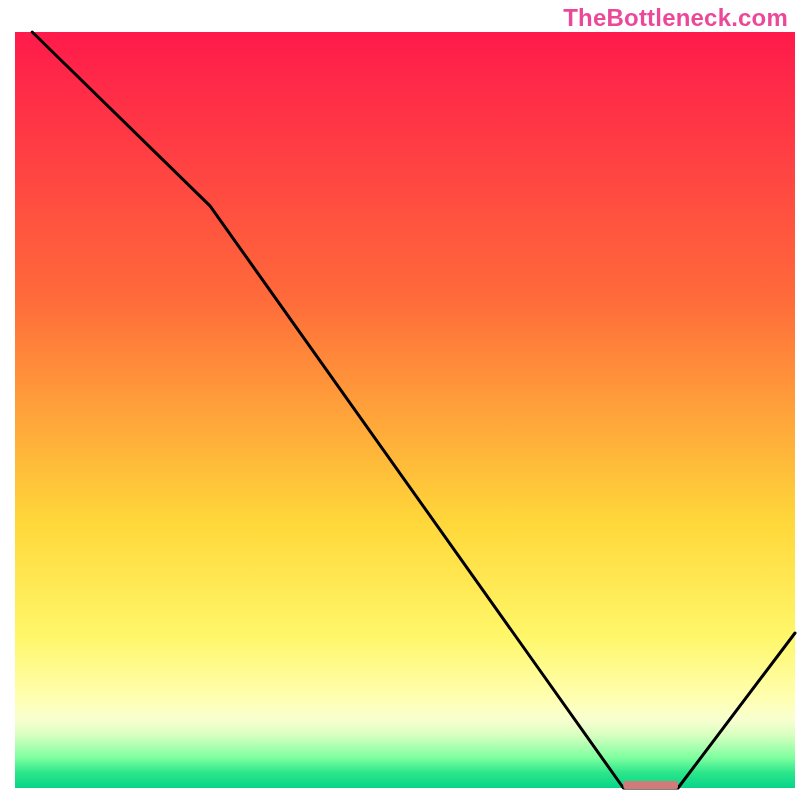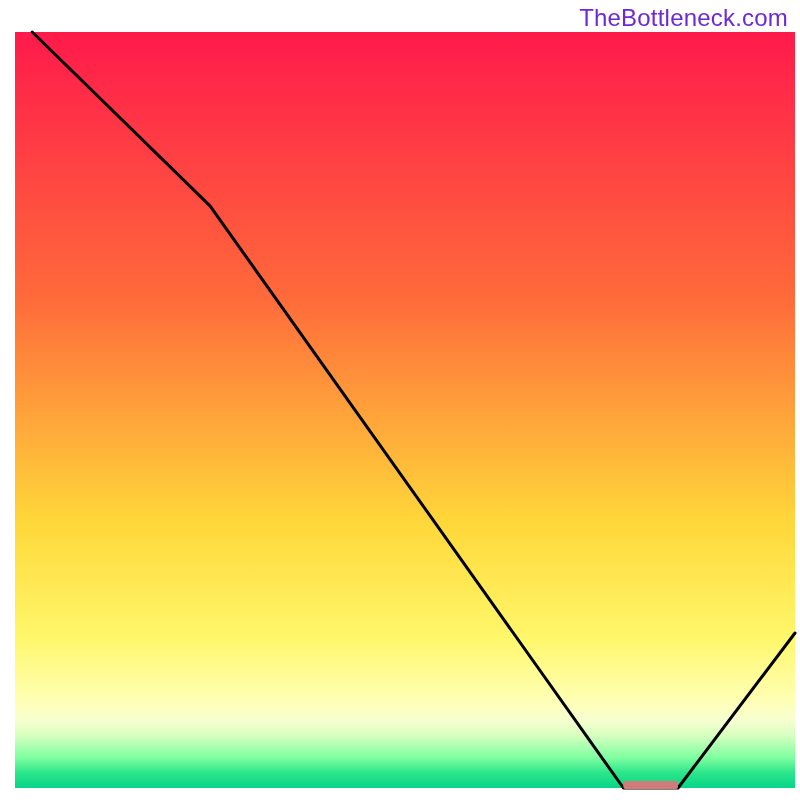--- a/index.html
+++ b/index.html
@@ -14,22 +14,22 @@
   .frame {
     position: relative;
     width: 800px;
     height: 800px;
   }
   .watermark {
     position: absolute;
     top: 4px;
     right: 12px;
     font-size: 24px;
-    font-weight: 400;
-    color: #6d28d9;
+    font-weight: 700;
+    color: #ec4899;
     letter-spacing: 0.2px;
     z-index: 10;
   }
   svg.chart {
     position: absolute;
     left: 0;
     top: 0;
     width: 800px;
     height: 800px;
   }

